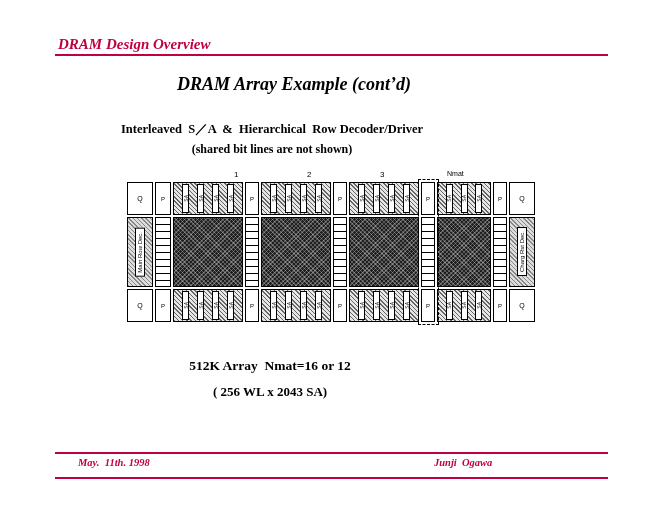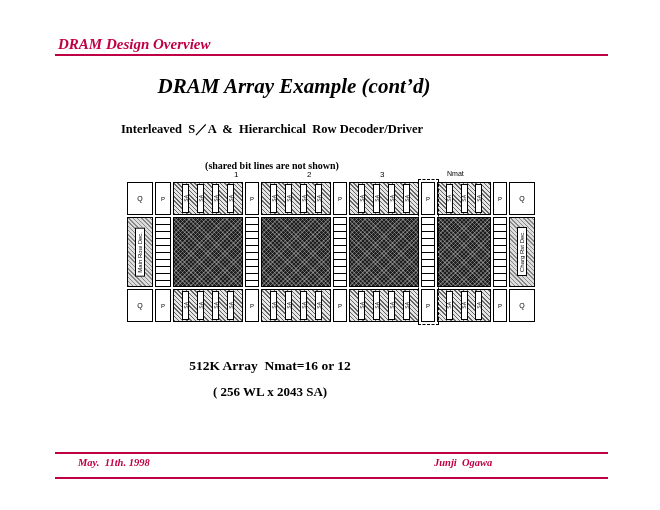--- a/index.html
+++ b/index.html
@@ -11,24 +11,24 @@
   }
 
   .hdr-title{ position:absolute; left:58px; top:36px; font-size:15px;
     font-weight:bold; font-style:italic; color:var(--accent); white-space:pre; }
   .rule{ position:absolute; left:55px; width:553px; height:2px; background:var(--accent); }
   .rule-header{ top:54px; }
   .rule-footer-top{ top:452px; }
   .rule-footer-bottom{ top:477px; }
 
   .slide-title{ position:absolute; top:74px; left:0; width:588px; text-align:center;
-    font-size:21px; font-weight:bold; font-style:italic; white-space:pre; }
+    font-size:18px; font-weight:bold; font-style:italic; white-space:pre; }
   .subtitle{ position:absolute; left:0; width:544px; text-align:center; font-weight:bold; white-space:pre; }
   .subtitle-1{ top:121px; font-size:12.5px; }
-  .subtitle-2{ top:160px; font-size:10px; }
+  .subtitle-2{ top:142px; font-size:12px; }
 
   .caption{ position:absolute; left:0; width:540px; text-align:center; font-weight:bold; white-space:pre; }
   .caption-1{ top:358px; font-size:13.5px; }
   .caption-2{ top:384px; font-size:13px; }
 
   .footer-date{ position:absolute; left:78px; top:457px; font-size:10.5px;
     font-weight:bold; font-style:italic; color:var(--accent); white-space:pre; }
   .footer-author{ position:absolute; left:434px; top:457px; font-size:10.5px;
     font-weight:bold; font-style:italic; color:var(--accent); white-space:pre; }
 

